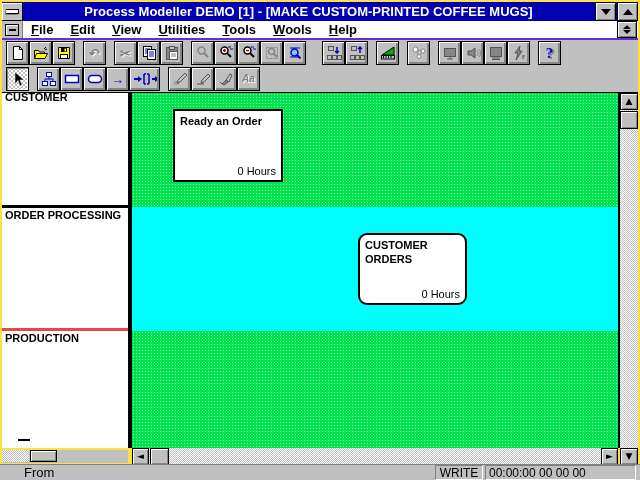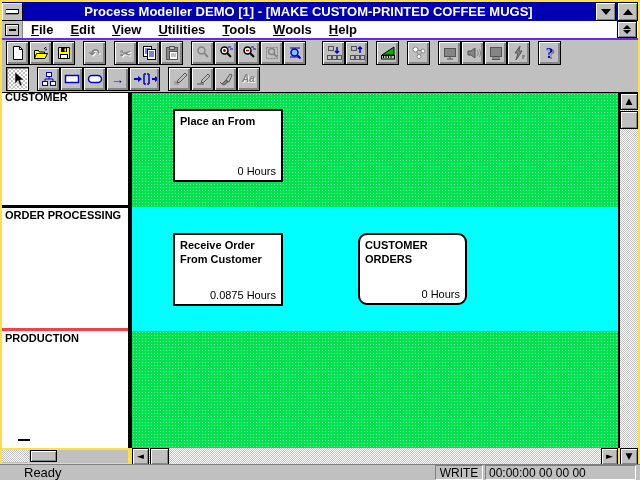--- a/index.html
+++ b/index.html
@@ -416,27 +416,22 @@
       <div class="pane-dash"></div>
     </div>
   </div>
 
   <div class="canvas">
     <div class="lane-band band b1 band-green"></div>
     <div class="lane-band band b2 band-cyan"></div>
     <div class="lane-band band b3 band-green"></div>
 
     <div class="node n1">
-      <div class="node-title">Place an From</div>
+      <div class="node-title">Ready an Order</div>
       <div class="node-hours">0 Hours</div>
-    </div>
-    <div class="node n2">
-      <div class="node-title">Receive Order
-From Customer</div>
-      <div class="node-hours">0.0875 Hours</div>
     </div>
     <div class="node n3 rounded">
       <div class="node-title">CUSTOMER
 ORDERS</div>
       <div class="node-hours">0 Hours</div>
     </div>
   </div>
 
   <div class="vscroll">
     <div class="sbtn up">
@@ -459,18 +454,18 @@
         <span class="arr">►</span>
       </div>
   </div>
 
   <div class="mini-hscroll">
     <div class="track mtrack"></div>
     <div class="thumb mthumb"></div>
   </div>
 
   <div class="statusbar">
-    <div class="status-msg">Ready</div>
+    <div class="status-msg">From</div>
     <div class="status-box status-mode">WRITE</div>
     <div class="status-box status-time">00:00:00 00 00 00</div>
   </div>
 
 </div>
 
 </body></html>

